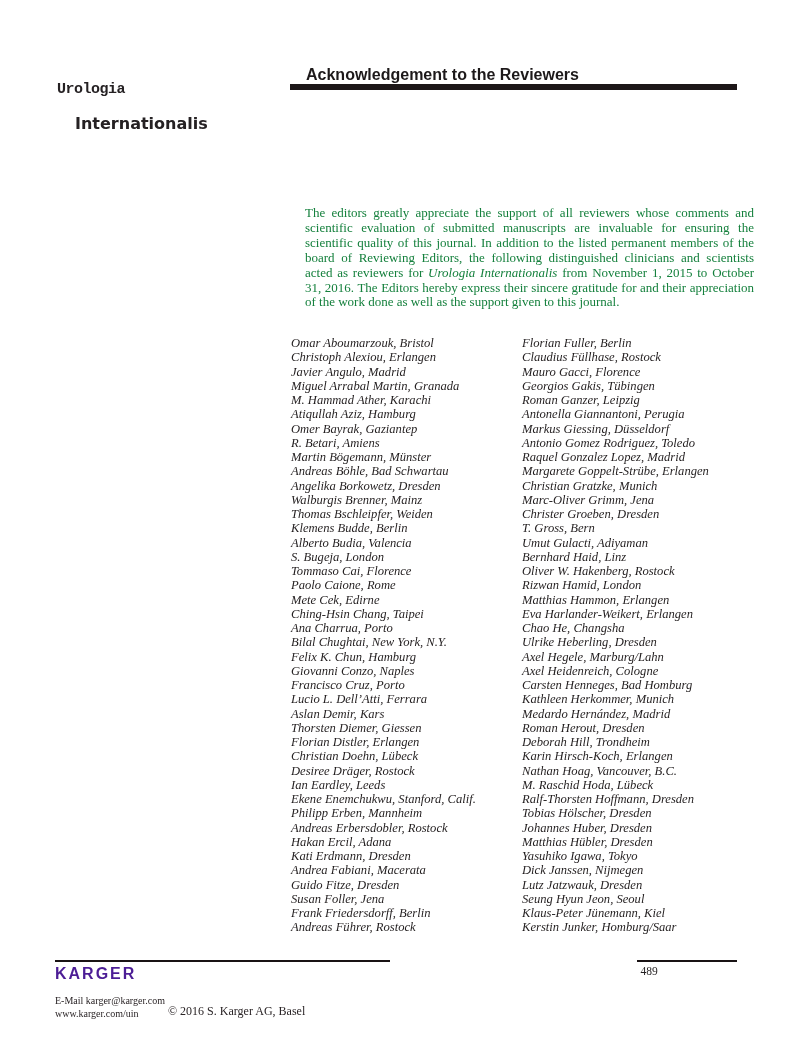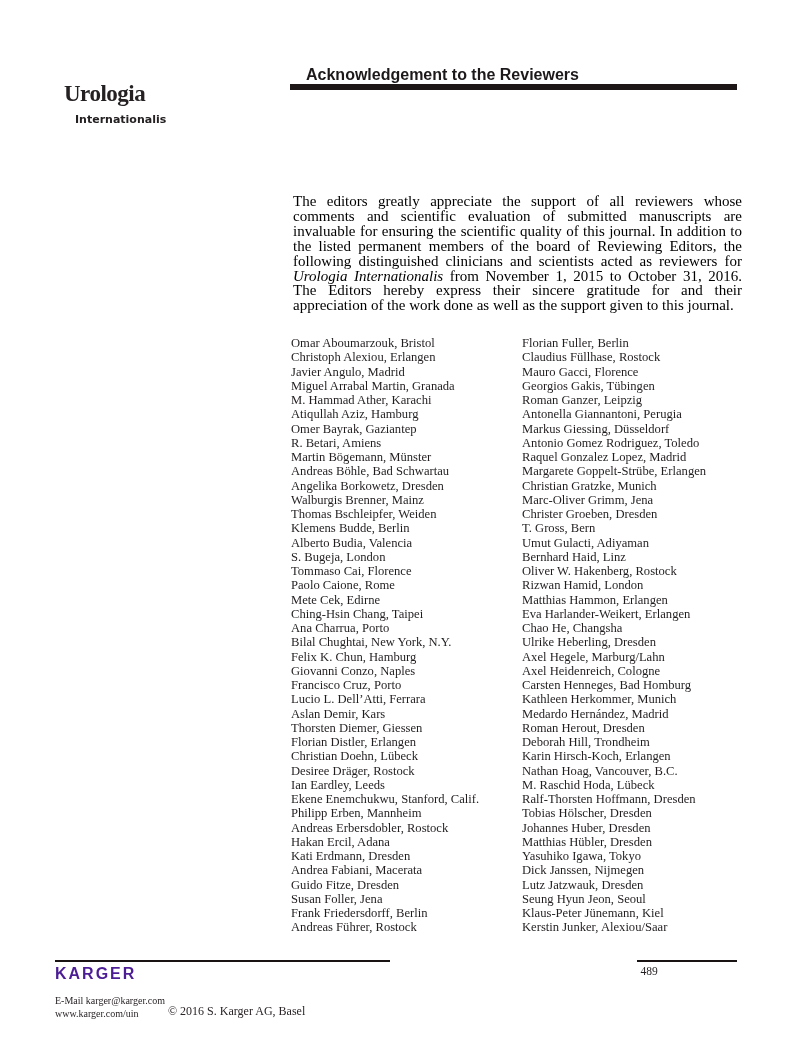--- a/index.html
+++ b/index.html
@@ -7,33 +7,32 @@
     position: relative;
     width: 794px;
     height: 1058px;
     background: #ffffff;
     font-family: "Liberation Serif", serif;
     color: #211e1f;
     overflow: hidden;
   }
   .logo { position: absolute; left: 57px; top: 82px; color: #252123; }
   .logo-main {
-    font-family: Liberation Serif, serif;
+    font-family: Liberation Mono, monospace;
     font-weight: 700;
-    font-size: 23px;
+    font-size: 15px;
     line-height: 1;
     letter-spacing: -0.5px;
-    margin-left: 7px;
   }
   .logo-sub {
     font-family: "DejaVu Sans", sans-serif;
     font-weight: 700;
-    font-size: 11px;
-    line-height: 1;
-    margin-top: 9px;
+    font-size: 16px;
+    line-height: 1;
+    margin-top: 19px;
     margin-left: 18px;
     letter-spacing: 0px;
   }
   .title {
     position: absolute;
     left: 290px;
     top: 49px;
     margin: 16px;
     font-family: "Liberation Sans", sans-serif;
     font-weight: 700;
@@ -48,33 +47,34 @@
     top: 84px;
     width: 447px;
     height: 6px;
     background: #1d1718;
   }
   .intro {
     position: absolute;
     left: 289px;
     top: 190px;
     width: 449px;
-    margin: 4px;
-    font-size: 15px;
+    margin: 16px;
+    font-size: 13px;
     line-height: 14.9px;
     text-align: justify;
-    color: #000000;
+    color: #15803d;
   }
   .intro em { font-style: italic; }
   .columns {
     position: absolute;
     left: 291px;
     top: 336px;
     width: 447px;
     display: flex;
+    font-style: italic;
   }
   .col-left { width: 231px; flex: 0 0 231px; }
   .col-right { flex: 1; }
   .reviewer {
     font-size: 12.6px;
     line-height: 14.25px;
     white-space: nowrap;
     color: #221e1f;
   }
   .footer-rule-left {
@@ -228,21 +228,21 @@
         <div class="reviewer">M. Raschid Hoda, Lübeck</div>
         <div class="reviewer">Ralf-Thorsten Hoffmann, Dresden</div>
         <div class="reviewer">Tobias Hölscher, Dresden</div>
         <div class="reviewer">Johannes Huber, Dresden</div>
         <div class="reviewer">Matthias Hübler, Dresden</div>
         <div class="reviewer">Yasuhiko Igawa, Tokyo</div>
         <div class="reviewer">Dick Janssen, Nijmegen</div>
         <div class="reviewer">Lutz Jatzwauk, Dresden</div>
         <div class="reviewer">Seung Hyun Jeon, Seoul</div>
         <div class="reviewer">Klaus-Peter Jünemann, Kiel</div>
-        <div class="reviewer">Kerstin Junker, Alexiou/Saar</div>
+        <div class="reviewer">Kerstin Junker, Homburg/Saar</div>
       </div>
   </div>
 
   <div class="footer-rule-left"></div>
   <div class="publisher-logo">KARGER</div>
   <div class="copyright">© 2016 S. Karger AG, Basel</div>
   <div class="contact">
     <div>E-Mail karger@karger.com</div>
     <div>www.karger.com/uin</div>
   </div>

